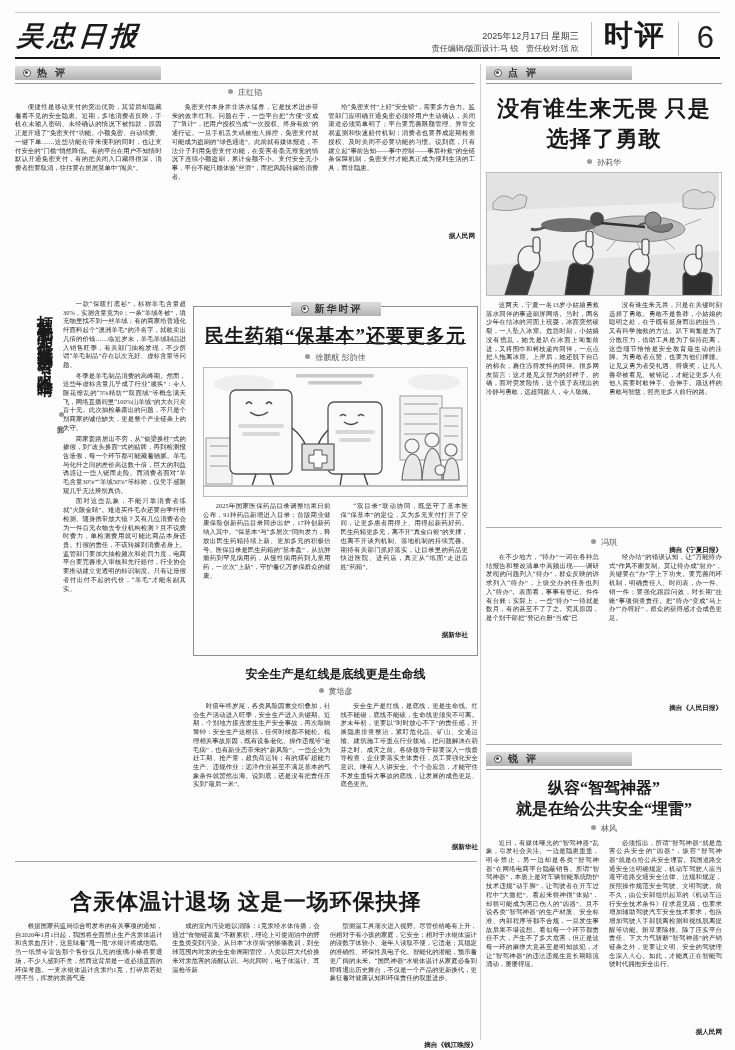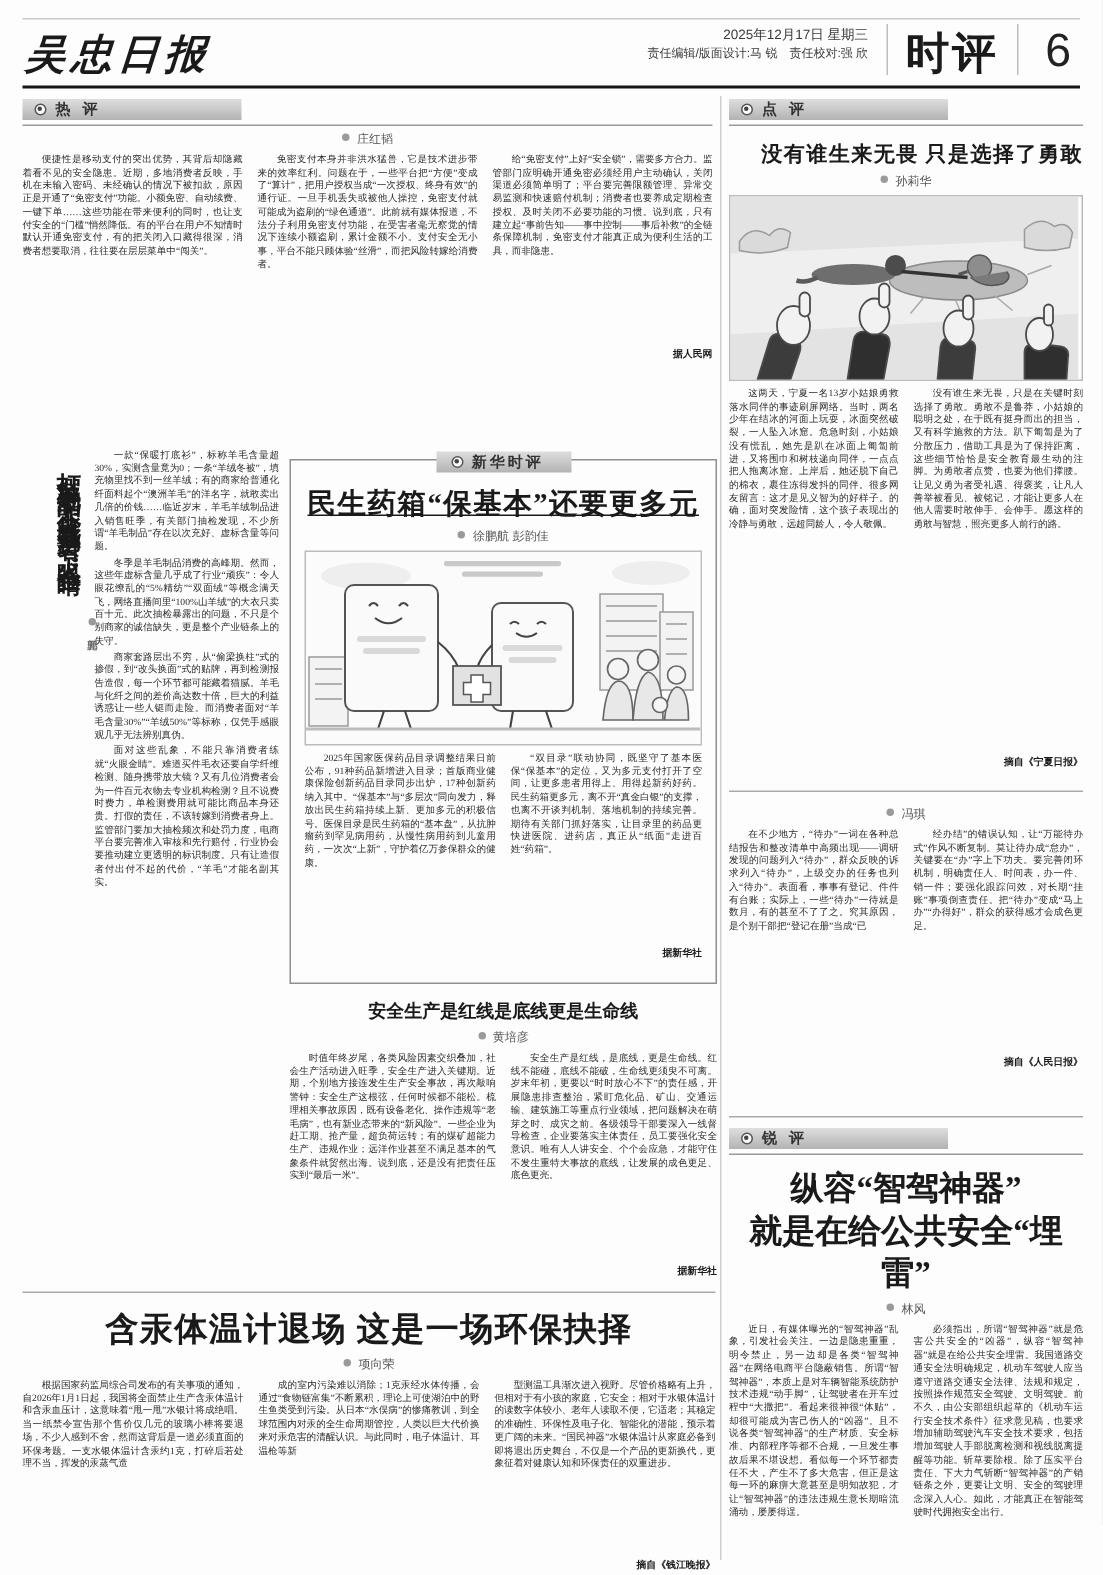--- a/index.html
+++ b/index.html
@@ -4,21 +4,21 @@
 <style>
   html,body{margin:0;padding:0;background:#e9e9e9;}
   .page{position:relative;width:735px;height:1050px;margin:0 auto;background:#fdfdfd;
         font-family:"Liberation Serif","DejaVu Serif",serif;color:#1a1a1a;overflow:hidden;}
 
   
   .top-hairline{position:absolute;left:15px;right:15px;top:12px;border-top:1px solid #c9c9c9;}
   .masthead{position:absolute;left:17px;right:15px;top:17px;height:38px;display:flex;align-items:center;}
   .paper-logo{font-size:27px;font-weight:bold;font-style:italic;letter-spacing:4px;
               transform:skewX(-4deg);font-family:"DejaVu Serif",serif;}
-  .mast-right{margin-left:auto;display:flex;align-items:flex-start;gap:12px;}
+  .mast-right{margin-left:auto;display:flex;align-items:flex-end;gap:12px;}
   .credits{text-align:right;font-size:8px;line-height:1.6;color:#3a3a3a;font-family:"Liberation Sans",sans-serif;}
   .credits .d1{font-size:9px;}
   .vdiv{width:1px;height:34px;background:#bdbdbd;}
   .section-name{font-size:29px;font-weight:bold;letter-spacing:2px;font-family:"Liberation Sans",sans-serif;}
   .page-num{font-size:31px;font-family:"Liberation Sans",sans-serif;color:#222;padding:0 6px;}
   .header-rule{position:absolute;left:15px;right:15px;top:57px;border-top:2px solid #161616;}
 
   
   .sec-head{display:flex;align-items:flex-end;border-bottom:1px solid #9a9a9a;padding-bottom:3px;height:16px;}
   .sec-bar{display:inline-flex;align-items:center;gap:6px;height:14px;padding:0 18px 0 8px;
@@ -38,21 +38,21 @@
 
   h1,h2{margin:0;font-weight:bold;text-align:center;}
   .v-rule{position:absolute;left:480px;top:64px;bottom:10px;width:1px;background:#cfcfcf;}
 
   
   #hot-section{position:absolute;left:15px;top:64px;width:460px;height:232px;}
   #hot-section h1{font-size:27px;letter-spacing:2px;margin:11px 0 2px;font-family:"Liberation Sans",sans-serif;}
   #hot-section .cols{height:138px;}
 
   #dianping-section{position:absolute;left:486px;top:64px;width:236px;height:460px;}
-  #dianping-section h1{font-size:14px;letter-spacing:1px;margin:10px 0 2px;text-align:right;}
+  #dianping-section h1{font-size:22px;letter-spacing:1px;margin:10px 0 2px;}
   #dianping-section .cols{height:254px;}
   .cartoon-frame{margin-top:4px;border:1px solid #bbb;line-height:0;}
 
   #yangmao-section{position:absolute;left:15px;top:300px;width:171px;height:556px;overflow:hidden;}
   .vert-head{float:left;writing-mode:vertical-rl;font-size:16px;font-weight:bold;letter-spacing:3px;
              height:332px;width:40px;margin:2px 8px 4px 0;text-align:left;}
   .vert-byline{position:absolute;left:40px;top:112px;writing-mode:vertical-rl;font-size:7px;color:#666;
                font-family:"Liberation Sans",sans-serif;}
   .vert-byline .byline-dot{margin:0 0 4px 0;}
   #yangmao-section .bodytext{margin-bottom:2px;}
@@ -63,29 +63,29 @@
   .box-label .sec-bar{min-width:70px;padding:0 10px;}
   .box-label .sec-label{letter-spacing:2px;}
   #xinhua-box h2{font-size:19px;margin:16px 0 2px;letter-spacing:1px;text-decoration:underline;}
   #xinhua-box .cols{height:138px;}
 
   #anquan-section{position:absolute;left:193px;top:662px;width:285px;height:196px;}
   #anquan-section h2{font-size:12px;margin:4px 0 2px;}
   #anquan-section .cols{height:150px;}
 
   #tiwenji-section{position:absolute;left:15px;top:861px;width:462px;height:184px;border-top:1px solid #aaa;padding-top:5px;box-sizing:border-box;}
-  #tiwenji-section h2{font-size:22px;letter-spacing:1px;margin:4px 0 2px;}
+  #tiwenji-section h2{font-size:22px;letter-spacing:1px;margin:20px 0 2px;}
   #tiwenji-section .cols{height:128px;}
 
   #daiban-section{position:absolute;left:486px;top:527px;width:236px;height:214px;border-top:1px solid #aaa;padding-top:6px;box-sizing:border-box;}
   #daiban-section h2{font-size:19px;margin:4px 0 2px;}
   #daiban-section .cols{height:160px;}
 
   #ruiping-section{position:absolute;left:486px;top:744px;width:236px;height:300px;border-top:1px solid #aaa;padding-top:5px;box-sizing:border-box;}
-  #ruiping-section h2{font-size:22px;line-height:1.3;margin:8px 0 2px;text-align:center;}
+  #ruiping-section h2{font-size:16px;line-height:1.3;margin:8px 0 2px;text-align:center;}
   #ruiping-section .cols{height:198px;}
 </style>
 </head>
 <body>
 
 <div class="page">
 
   <div class="top-hairline"></div>
   <div class="masthead">
     <div class="paper-logo">吴忠日报</div>
@@ -261,21 +261,20 @@
         </div>
       <div class="col">
           <p class="bodytext">安全生产是红线，是底线，更是生命线。红线不能碰，底线不能破，生命线更须臾不可离。岁末年初，更要以“时时放心不下”的责任感，开展隐患排查整治，紧盯危化品、矿山、交通运输、建筑施工等重点行业领域，把问题解决在萌芽之时、成灾之前。各级领导干部要深入一线督导检查，企业要落实主体责任，员工要强化安全意识。唯有人人讲安全、个个会应急，才能守住不发生重特大事故的底线，让发展的成色更足、底色更亮。</p>
         </div>
       <span class="attr">据新华社</span>
     </div>
   </div>
 
   <div id="tiwenji-section">
     <h2>含汞体温计退场 这是一场环保抉择</h2>
-    <div class="byline"><span class="byline-dot"></span><span>项向荣</span></div>
     <div class="cols">
       <div class="col">
           <p class="bodytext">根据国家药监局综合司发布的有关事项的通知，自2026年1月1日起，我国将全面禁止生产含汞体温计和含汞血压计，这意味着“甩一甩”水银计将成绝唱。当一纸禁令宣告那个售价仅几元的玻璃小棒将要退场，不少人感到不舍，然而这背后是一道必须直面的环保考题。一支水银体温计含汞约1克，打碎后若处理不当，挥发的汞蒸气造</p>
         </div>
       <div class="col">
           <p class="bodytext">成的室内污染难以消除；1克汞经水体传播，会通过“食物链富集”不断累积，理论上可使湖泊中的野生鱼类受到污染。从日本“水俣病”的惨痛教训，到全球范围内对汞的全生命周期管控，人类以巨大代价换来对汞危害的清醒认识。与此同时，电子体温计、耳温枪等新</p>
         </div>
       <div class="col">
           <p class="bodytext">型测温工具渐次进入视野。尽管价格略有上升，但相对于有小孩的家庭，它安全；相对于水银体温计的读数字体较小、老年人读取不便，它适老；其稳定的准确性、环保性及电子化、智能化的潜能，预示着更广阔的未来。“国民神器”水银体温计从家庭必备到即将退出历史舞台，不仅是一个产品的更新换代，更象征着对健康认知和环保责任的双重进步。</p>
         </div>

